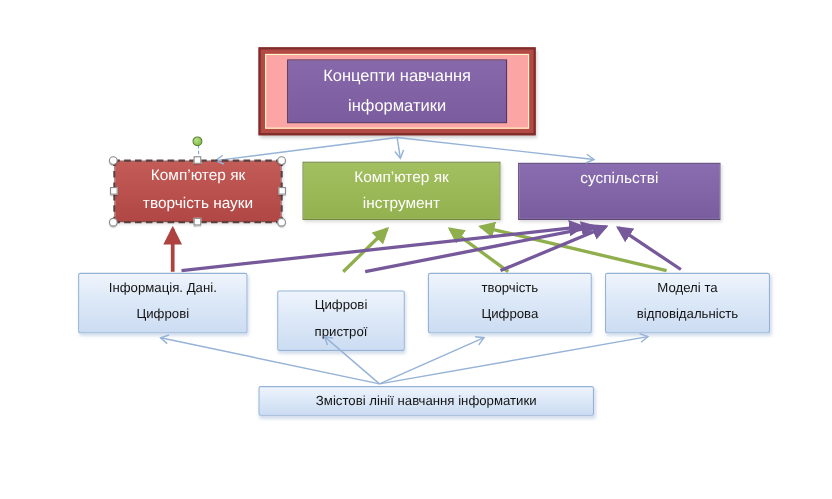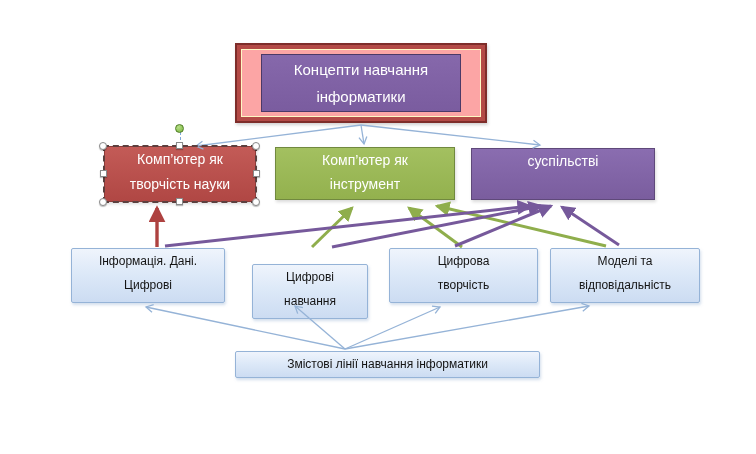--- a/index.html
+++ b/index.html
@@ -104,25 +104,25 @@
   <div class="node box-purple">
     <span>суспільстві</span>
   </div>
 
   <div class="node box-blue box-info">
     <span>Інформація. Дані.</span>
     <span>Цифрові</span>
   </div>
   <div class="node box-blue box-devices">
     <span>Цифрові</span>
-    <span>навчання</span>
+    <span>пристрої</span>
   </div>
   <div class="node box-blue box-creativity">
+    <span>творчість</span>
     <span>Цифрова</span>
-    <span>творчість</span>
   </div>
   <div class="node box-blue box-safety">
     <span>Моделі та</span>
     <span>відповідальність</span>
   </div>
 
   <div class="node box-blue box-strands">
     <span>Змістові лінії навчання інформатики</span>
   </div>
 

